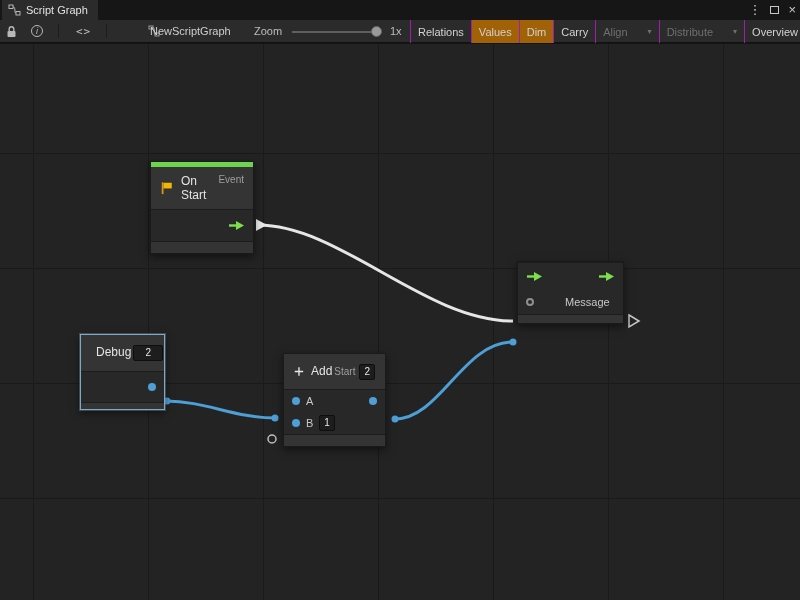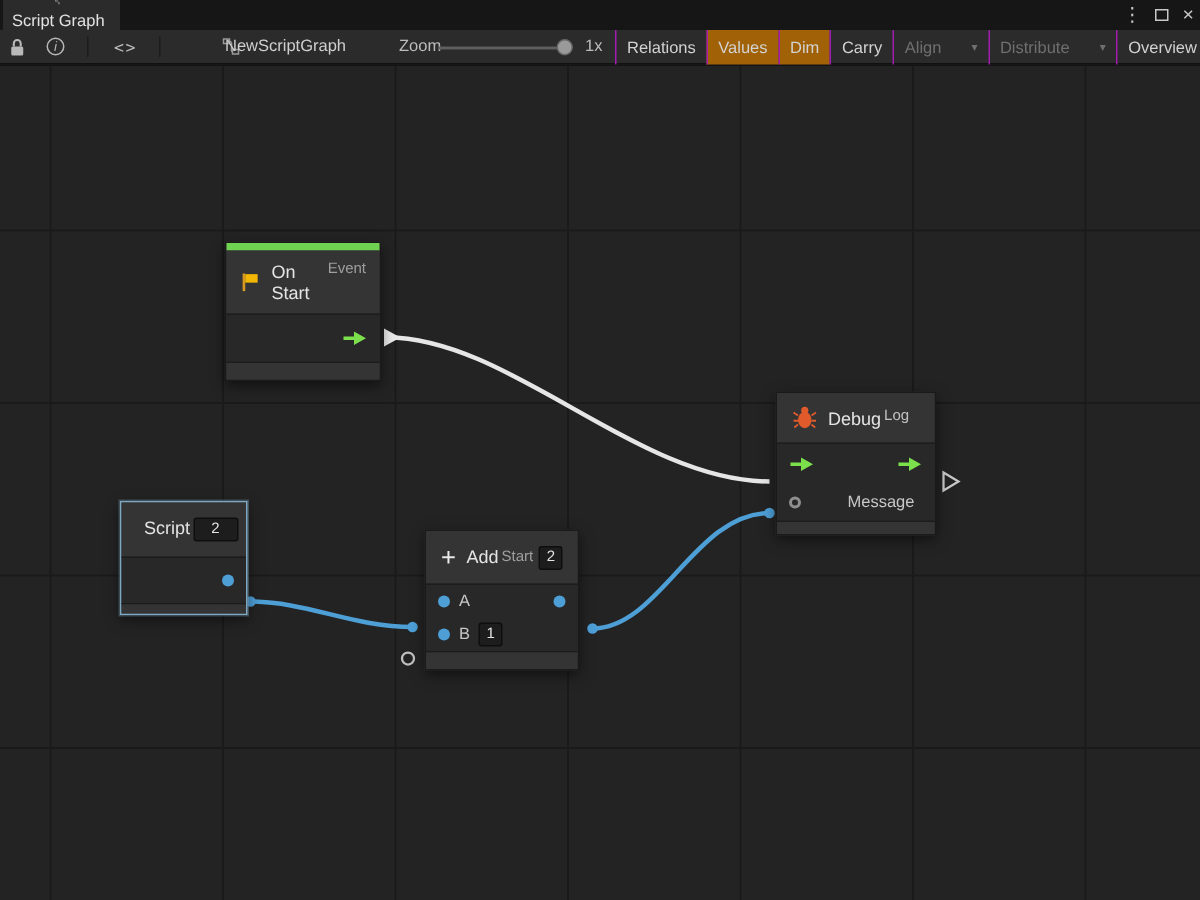--- a/index.html
+++ b/index.html
@@ -3,21 +3,21 @@
 <meta charset="utf-8">
 <style>
   * { box-sizing: border-box; margin: 0; padding: 0; }
   html, body { width: 800px; height: 600px; overflow: hidden; background: #141414;
     font-family: "Liberation Sans", "DejaVu Sans", sans-serif; }
   .app { position: relative; width: 800px; height: 600px; }
 
   
   .tabstrip { position: relative; height: 20px; background: #161616; display: flex; align-items: stretch; }
   .tab { display: flex; align-items: center; gap: 5px; background: #2b2b2b; padding: 0 10px 0 6px;
-    margin-left: 2px; color: #e2e2e2; font-size: 11px; flex-direction: column; }
+    margin-left: 2px; color: #e2e2e2; font-size: 11px; }
   .winbtns { position: absolute; right: 4px; top: 0; height: 20px; display: flex; align-items: center; gap: 9px; }
   .winbtn { color: #c8c8c8; font-size: 13px; line-height: 20px; cursor: default; }
   .maxbox { width: 9px; height: 8px; border: 1px solid #c8c8c8; display: inline-block; }
 
   
   .toolbar { position: relative; height: 23px; background: #2b2b2b; border-bottom: 1px solid #111;
     color: #c8c8c8; font-size: 11px; }
   .toolbar .abs { position: absolute; top: 0; height: 22px; display: flex; align-items: center; }
   .tsep { position: absolute; top: 4px; width: 1px; height: 14px; background: #1d1d1d; }
   .codeicon { font-family: "DejaVu Sans Mono", monospace; font-size: 11px; letter-spacing: 1px; color: #c0c0c0; }
@@ -96,21 +96,21 @@
     <div class="abs codeicon" style="left:76px">&lt;&gt;</div>
     <div class="tsep" style="left:106px"></div>
     <div class="abs" style="left:148px">
       <svg width="12" height="12" viewBox="0 0 12 12">
         <rect x="1" y="1" width="4" height="3" fill="none" stroke="#9a9a9a"></rect>
         <rect x="7" y="8" width="4" height="3" fill="none" stroke="#9a9a9a"></rect>
         <path d="M5,2.5 C8,2.5 5,9.5 7,9.5" fill="none" stroke="#9a9a9a"></path>
       </svg>
     </div>
     <div class="abs graphname" style="left:150px">NewScriptGraph</div>
-    <div class="abs" style="left:266px;color:#bdbdbd">Zoom</div>
+    <div class="abs" style="left:254px;color:#bdbdbd">Zoom</div>
     <div class="zoomtrack"></div>
     <div class="zoomknob"></div>
     <div class="abs" style="left:390px;color:#bdbdbd">1x</div>
 
     <div class="btnrow">
       <div class="tbtn">
         <span>Relations</span>
       </div>
       <div class="tbtn active">
         <span>Values</span>
@@ -174,31 +174,20 @@
           <svg width="17" height="11" viewBox="0 0 17 11">
             <path d="M1,5.5 h8" stroke="#7ce04c" stroke-width="2.4"></path>
             <path d="M8,1 L16,5.5 L8,10 z" fill="#7ce04c"></path>
           </svg>
         </div>
       </div>
       <div class="nfoot"></div>
     </div>
 
     <div class="node" style="left:517px; top:217px; width:107px;">
-      <div class="nhead" style="padding:8px 10px;">
-        <svg width="17" height="17" viewBox="0 0 17 17">
-          <ellipse cx="8.5" cy="10" rx="4.5" ry="5.5" fill="#e05a2b"></ellipse>
-          <circle cx="8.5" cy="3.5" r="2.4" fill="#e05a2b"></circle>
-          <path d="M4,7 L1,5 M4,10.5 H1 M4,13 L1.5,15 M13,7 L16,5 M13,10.5 H16 M13,13 L15.5,15" stroke="#e05a2b" stroke-width="1.2" fill="none"></path>
-        </svg>
-        <div class="col">
-          <span class="ntitle">Debug</span>
-          <span class="nsub" style="color:#c2c2c2">Log</span>
-        </div>
-      </div>
       <div class="nrows">
         <div class="prow" style="height:26px;">
           <svg width="17" height="11" viewBox="0 0 17 11">
             <path d="M1,5.5 h8" stroke="#7ce04c" stroke-width="2.4"></path>
             <path d="M8,1 L16,5.5 L8,10 z" fill="#7ce04c"></path>
           </svg>
           <span class="spacer"></span>
           <svg width="17" height="11" viewBox="0 0 17 11">
             <path d="M1,5.5 h8" stroke="#7ce04c" stroke-width="2.4"></path>
             <path d="M8,1 L16,5.5 L8,10 z" fill="#7ce04c"></path>
@@ -211,21 +200,21 @@
       </div>
       <div class="nfoot" style="height:8px"></div>
     </div>
 
     <div class="node selected" style="left:80px; top:290px; width:85px;">
       <div class="nhead" style="padding:8px 8px;">
         <svg width="20" height="20" viewBox="0 0 20 20">
           <circle cx="10" cy="10" r="8.5" fill="#56aee2"></circle>
         </svg>
         <div class="col">
-          <span class="ntitle">Script</span>
+          <span class="ntitle">Debug</span>
           <span class="valbox" style="min-width:30px">2</span>
         </div>
       </div>
       <div class="nrows">
         <div class="prow" style="justify-content:flex-end; height:30px;">
           <span class="dot blue"></span>
         </div>
       </div>
       <div class="nfoot" style="height:6px"></div>
     </div>

